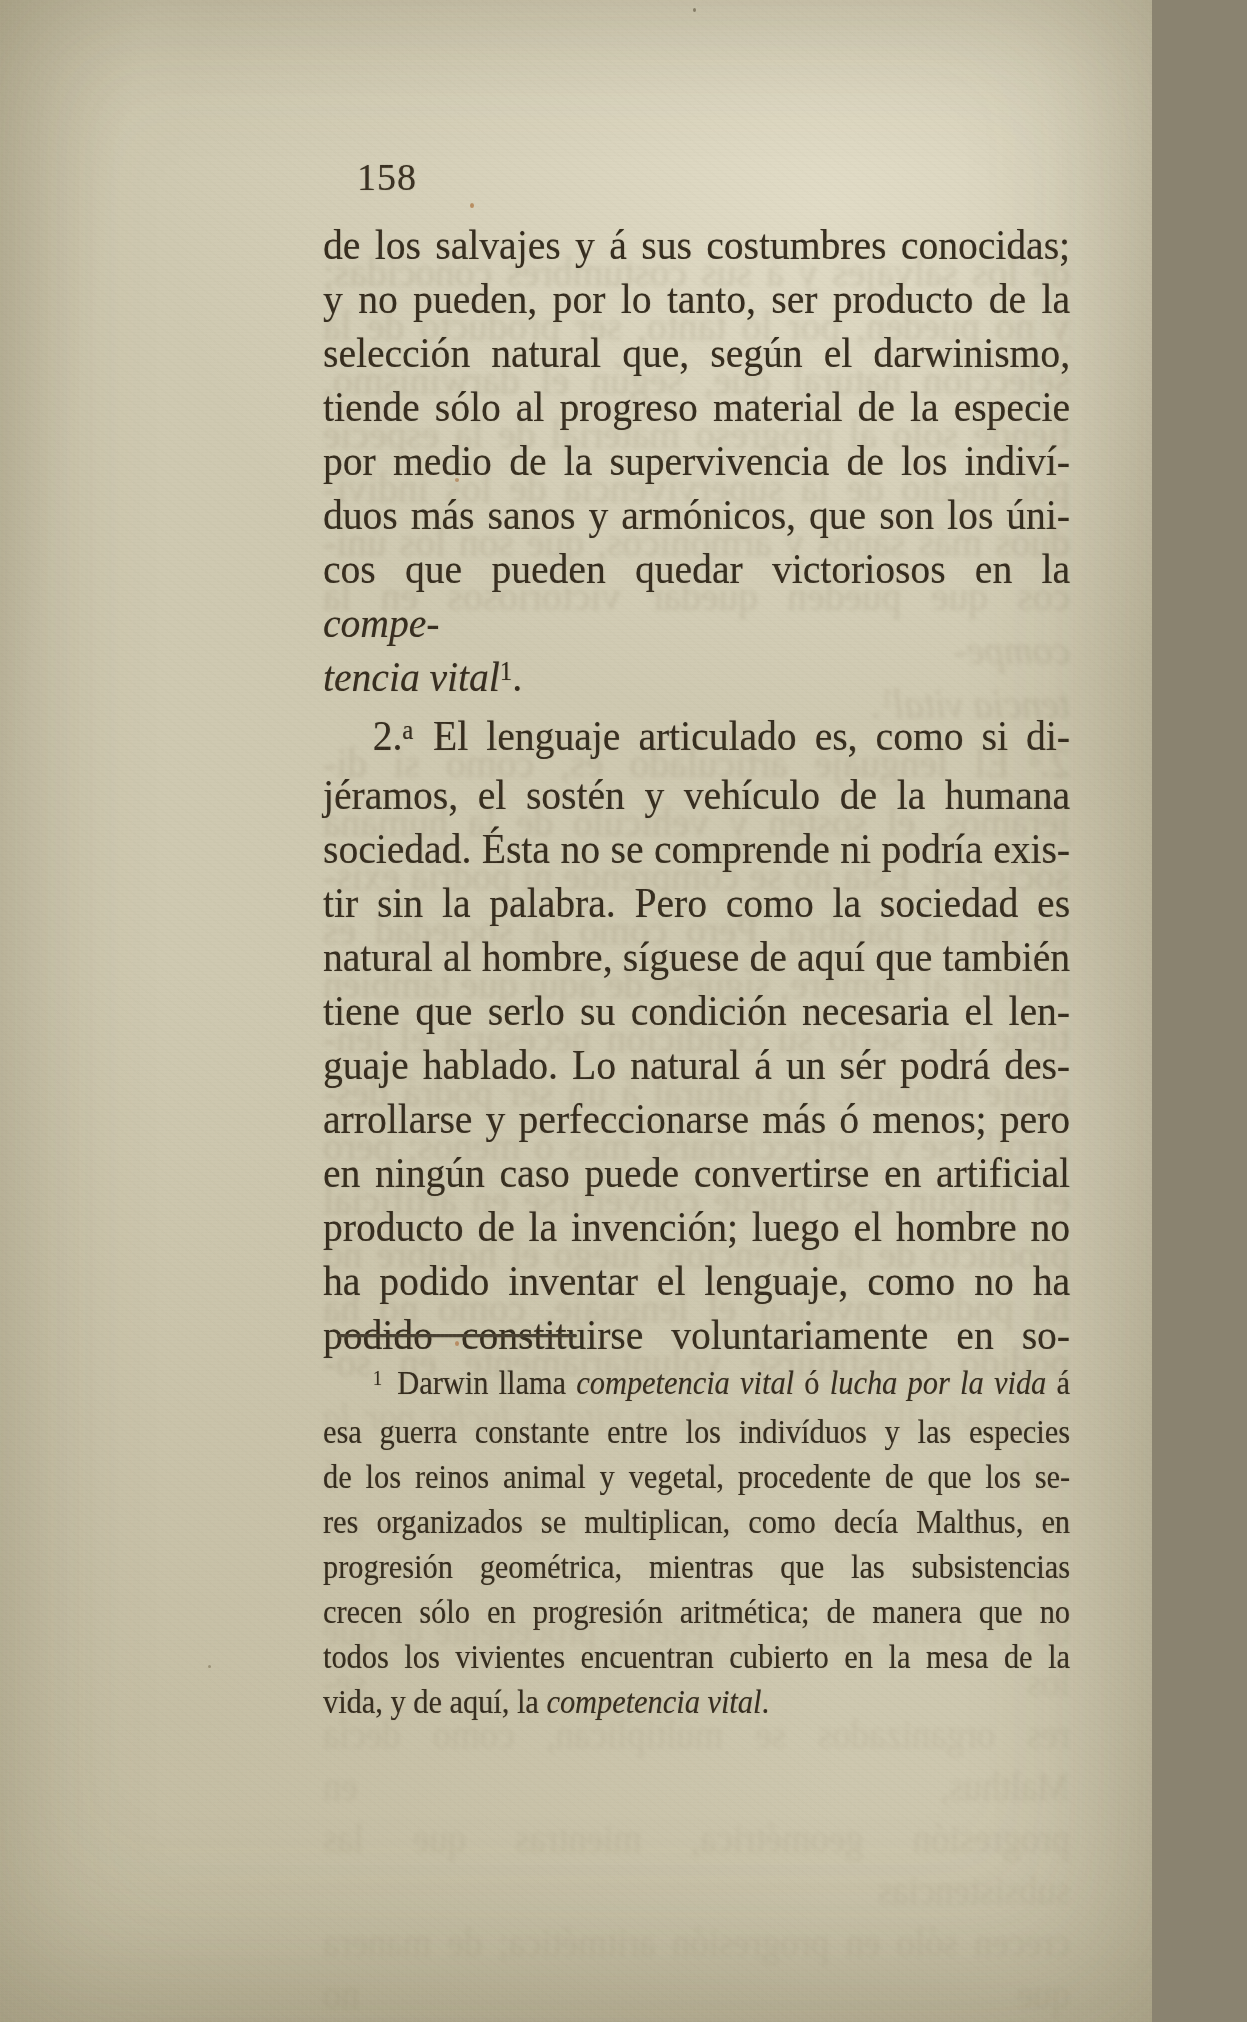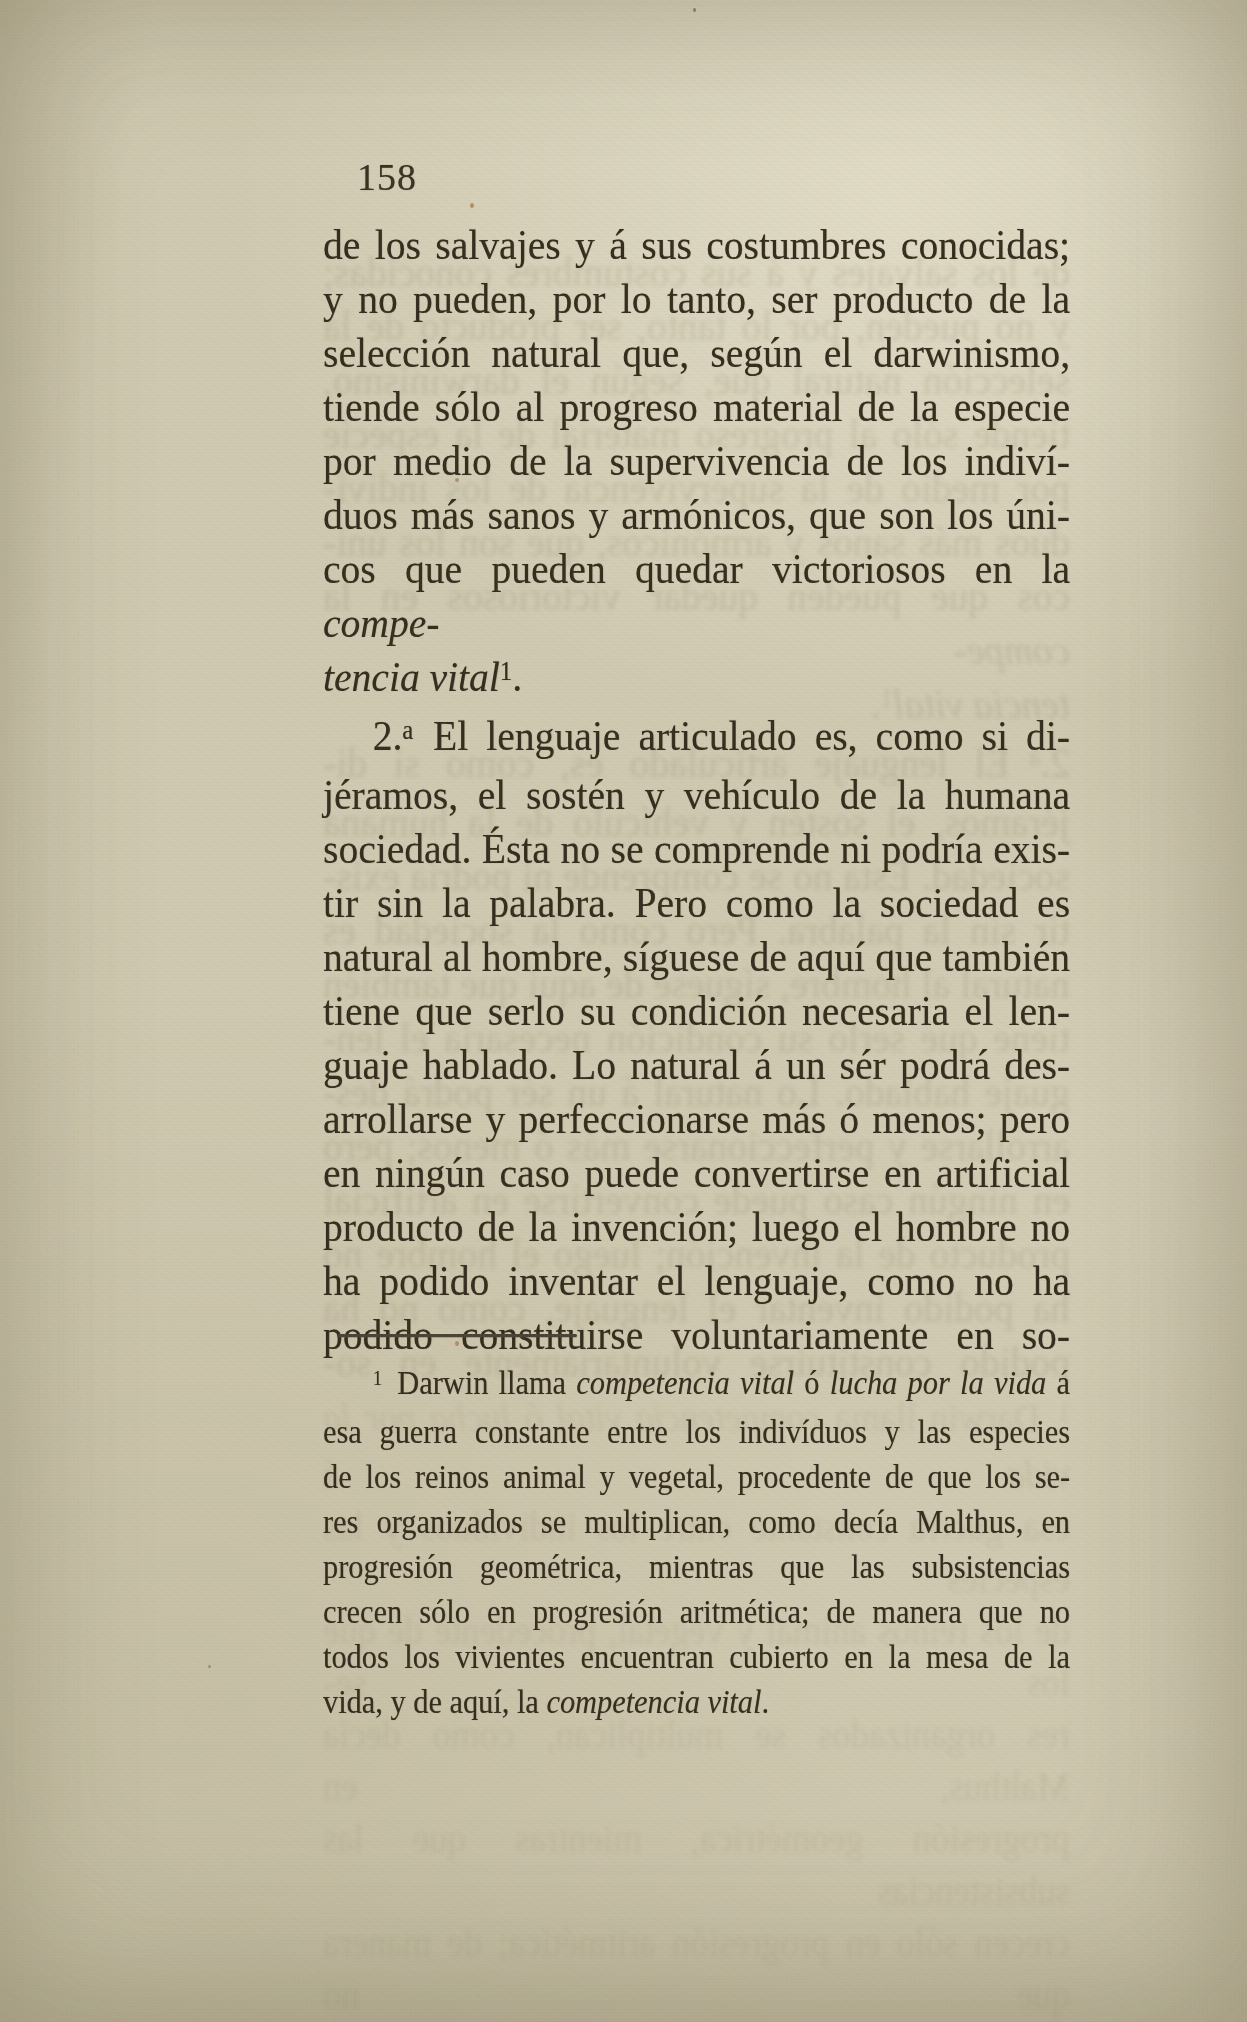--- a/index.html
+++ b/index.html
@@ -1,18 +1,18 @@
 <!DOCTYPE html>
 <html><head>
 <meta charset="utf-8">
 <title>158</title>
 <style>
   html,body { margin:0; padding:0; background:#8a8370; }
   .page {
-    position:relative; width:1247px; height:2022px; overflow:hidden;
+    position:relative; width:1152px; height:2022px; overflow:hidden;
     font-family:"Liberation Serif","DejaVu Serif",serif;
     color:#352c1e;
     background-color:#cfc9b1;
     background-image:
       radial-gradient(ellipse 950px 750px at 72% 10%, rgba(240,235,216,0.55), rgba(240,235,216,0) 70%),
       radial-gradient(ellipse 900px 1000px at 15% 85%, rgba(176,168,138,0.30), rgba(176,168,138,0) 75%),
       radial-gradient(ellipse 600px 500px at 95% 55%, rgba(222,216,196,0.35), rgba(222,216,196,0) 70%),
       linear-gradient(100deg, rgba(146,136,106,0.20), rgba(146,136,106,0) 10%),
       linear-gradient(0deg, rgba(160,150,118,0.12), rgba(160,150,118,0) 18%);
     box-shadow: inset 0 0 150px rgba(99,89,60,0.30), inset -35px -55px 160px rgba(108,98,66,0.16);

